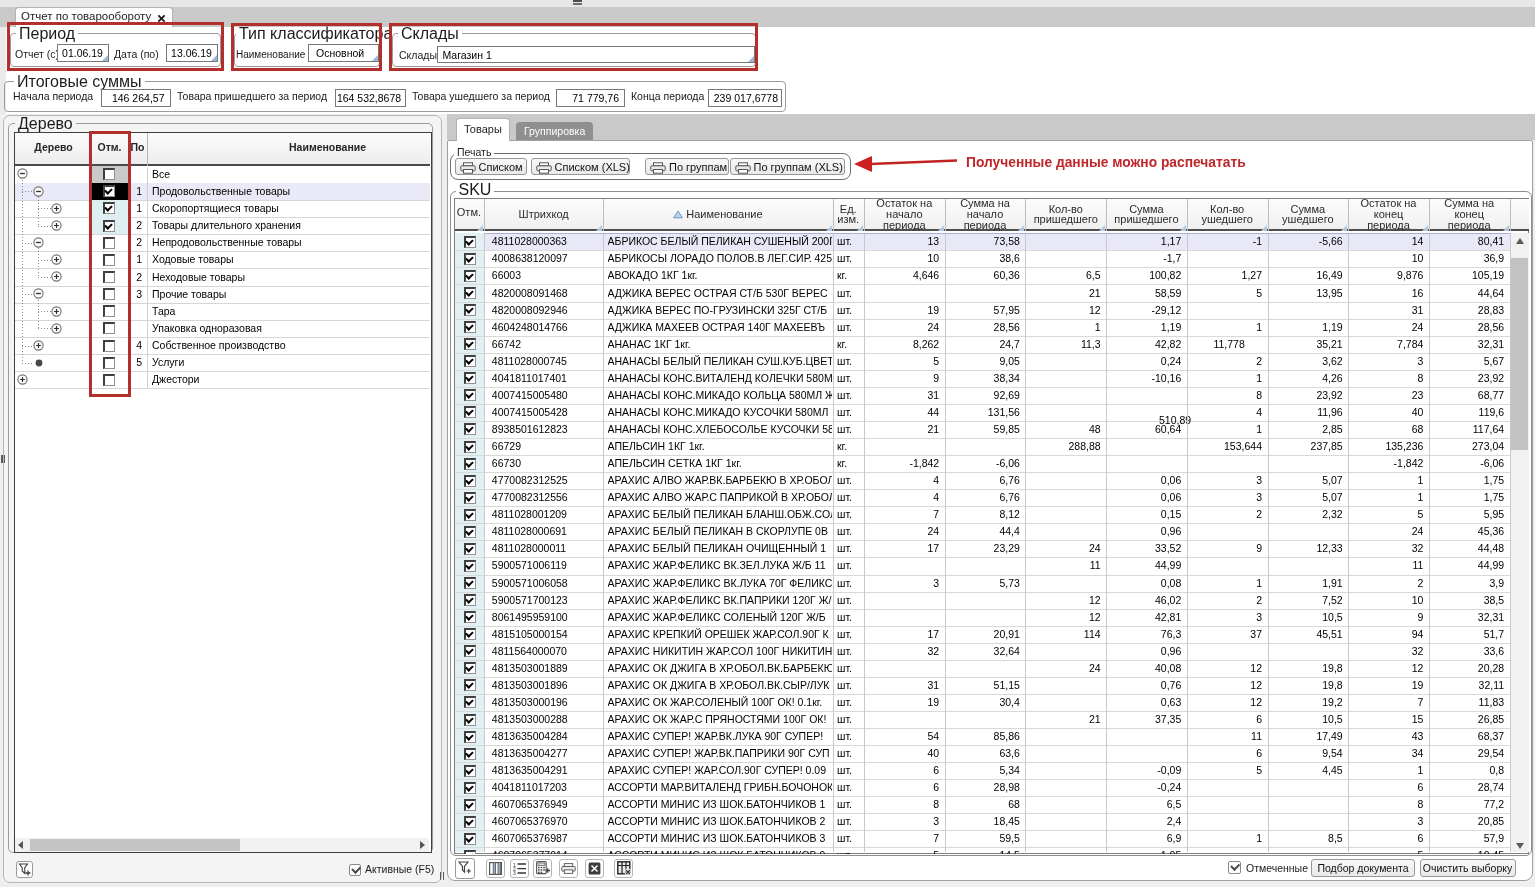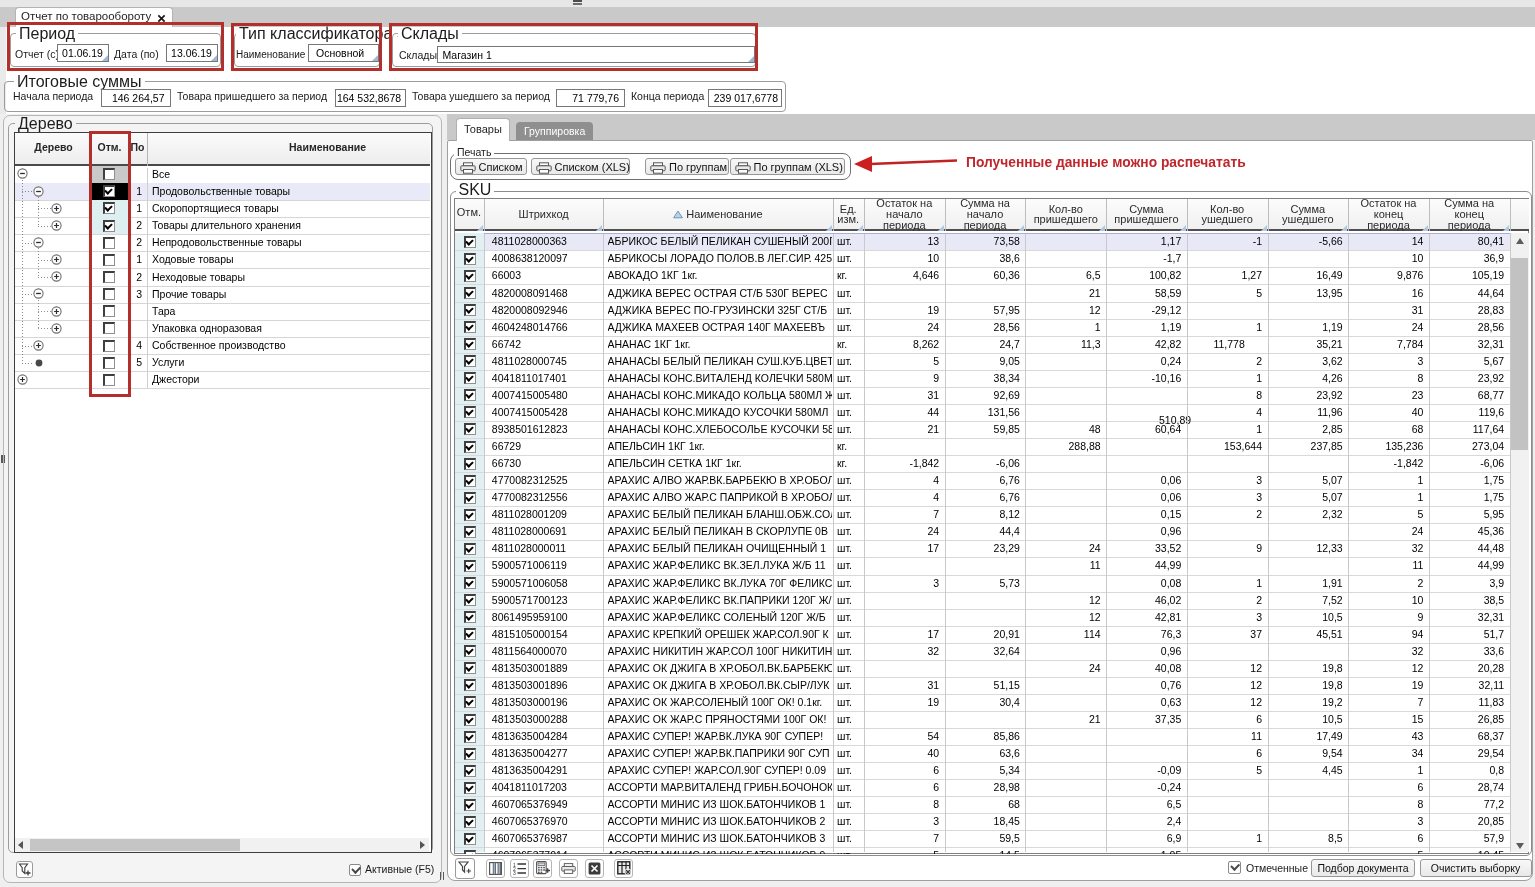--- a/index.html
+++ b/index.html
@@ -809,12 +809,12 @@
     <svg width="15" height="15" viewBox="0 0 15 15" style="position:absolute;left:1.5px;top:1.5px">
       <rect x="0.8" y="0.8" width="12" height="12" fill="#e8e8e8" stroke="#222" stroke-width="1.4"></rect>
       <path d="M0.8 4.5 H12.8 M5 0.8 V12.8 M9 0.8 V12.8" stroke="#222" stroke-width="1.2"></path>
       <path d="M8.5 8.5 L13.5 13.5 M13.5 8.5 L8.5 13.5" stroke="#fff" stroke-width="2.6"></path>
       <path d="M9 9 L13 13 M13 9 L9 13" stroke="#333" stroke-width="1.4"></path>
     </svg>
   </div>
 <div class="ck2" style="left:1228px;top:860.5px;width:13px;height:13px"></div>
 <div class="lbl" style="left:1246px;top:862px">Отмеченные</div>
 <div class="btn" style="left:1311px;top:859px;width:104px;height:18px;line-height:17px;font-size:10.5px">Подбор документа</div>
-<div class="btn" style="left:1419.5px;top:859px;width:112px;height:18px;line-height:17px;font-size:10.5px">Очистить выборку</div>
+<div class="btn" style="left:1419.5px;top:859px;width:96px;height:18px;line-height:17px;font-size:10.5px">Очистить выборку</div>
 </body></html>

